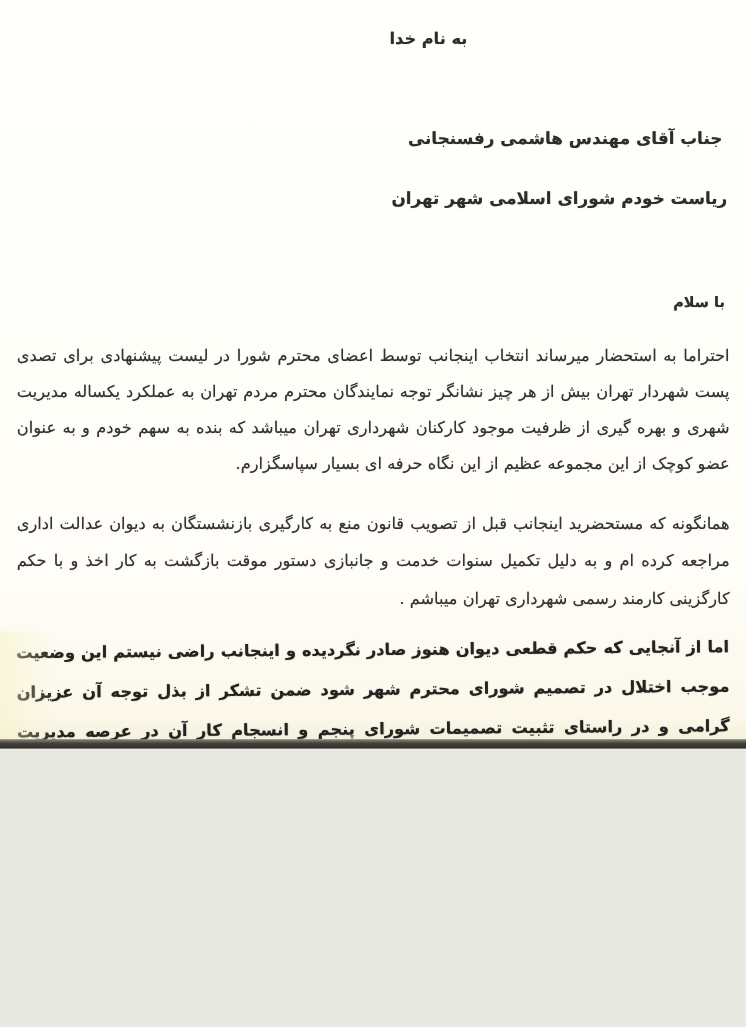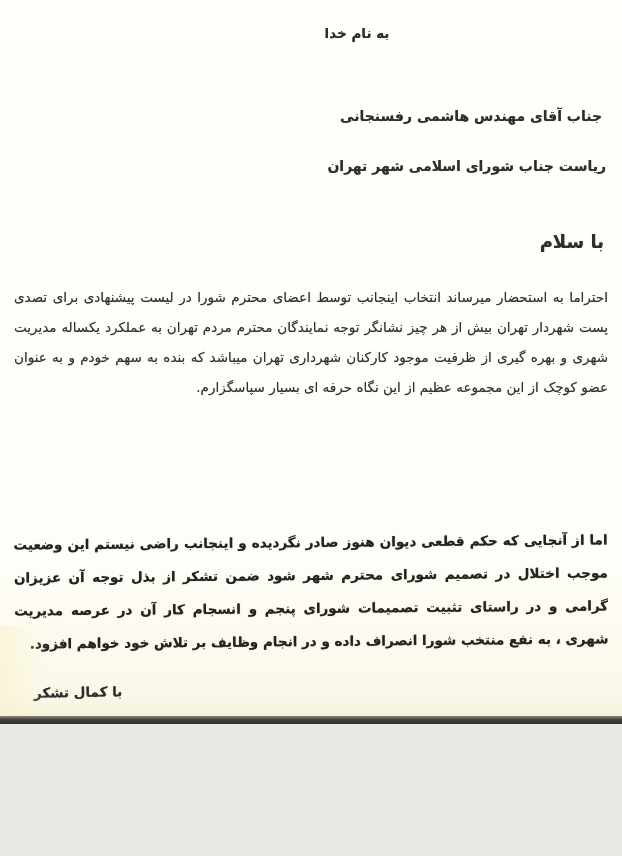--- a/index.html
+++ b/index.html
@@ -4,21 +4,21 @@
 <style>
   html,body{margin:0;padding:0;}
   body{
     width:622px;height:856px;
     background:#e9e9e4;
     font-family:"DejaVu Sans","DejaVu Sans Mono",sans-serif;
     overflow:hidden;
   }
   .page{
     position:relative;
-    width:622px;height:724px;
+    width:622px;height:624px;
     background:linear-gradient(180deg,#fffffc 0%,#fefdf7 78%,#fbf8ea 96%,#f5f0dc 99%);
     overflow:hidden;
   }
   .scan-edge-bottom{
     position:absolute;left:0;bottom:0;width:622px;height:8px;
     background:linear-gradient(180deg,#8a887d 0%,#41403a 45%,#2e2d28 100%);
   }
   .scan-tint-left{
     position:absolute;left:0;bottom:8px;width:46px;height:90px;
     background:linear-gradient(90deg,rgba(248,242,200,0.55),rgba(248,242,200,0));
@@ -31,21 +31,21 @@
     white-space:nowrap;
   }
   .bismillah{
     top:25px;left:0;right:0;
     text-align:center;
     transform:translateX(46px);
     font-size:13.5px;font-weight:600;
   }
   .recipient1{top:108px;right:20px;font-size:14px;font-weight:700;}
   .recipient2{top:158px;right:16px;font-size:14px;font-weight:700;}
-  .salutation{top:231px;right:18px;font-size:18px;font-weight:600;}
+  .salutation{top:245px;right:18px;font-size:12px;font-weight:600;}
   .para{
     position:absolute;left:14px;right:14px;
     direction:rtl;
     text-align:justify;
     color:#33322f;
     font-size:13.5px;
     text-shadow:0 0 0.7px rgba(40,40,40,0.5);
   }
   .para1{top:268px;line-height:30px;}
   .para2{top:408px;line-height:31px;}
@@ -71,26 +71,27 @@
 </style>
 </head>
 <body>
 
 <div class="page">
 
   <div class="txt bismillah">به نام خدا</div>
 
   <div class="txt recipient1">جناب آقای مهندس هاشمی رفسنجانی</div>
 
-  <div class="txt recipient2">ریاست جناب شورای اسلامی شهر تهران</div>
+  <div class="txt recipient2">ریاست خودم شورای اسلامی شهر تهران</div>
 
   <div class="txt salutation">با سلام</div>
 
   <p class="para para1">احتراما به استحضار میرساند انتخاب اینجانب توسط اعضای محترم شورا در لیست پیشنهادی برای تصدی پست شهردار تهران بیش از هر چیز نشانگر توجه نمایندگان محترم مردم تهران به عملکرد یکساله مدیریت شهری و بهره گیری از ظرفیت موجود کارکنان شهرداری تهران میباشد که بنده به سهم خودم و به عنوان عضو کوچک از این مجموعه عظیم از این نگاه حرفه ای بسیار سپاسگزارم.</p>
 
+  <p class="para para2">همانگونه که مستحضرید اینجانب قبل از تصویب قانون منع به کارگیری بازنشستگان به دیوان عدالت اداری مراجعه کرده ام و به دلیل تکمیل سنوات خدمت و جانبازی دستور موقت بازگشت به کار اخذ و با حکم کارگزینی کارمند رسمی شهرداری تهران میباشم .</p>
 
   <p class="para para3">اما از آنجایی که حکم قطعی دیوان هنوز صادر نگردیده و اینجانب راضی نیستم این وضعیت موجب اختلال در تصمیم شورای محترم شهر شود ضمن تشکر از بذل توجه آن عزیزان گرامی و در راستای تثبیت تصمیمات شورای پنجم و انسجام کار آن در عرصه مدیریت شهری ، به نفع منتخب شورا انصراف داده و در انجام وظایف بر تلاش خود خواهم افزود.</p>
 
   <div class="txt closing">با کمال تشکر</div>
 
   <div class="txt sig-name">رسول کشت پور</div>
 
   <svg class="signature-svg" viewBox="0 0 312 86" xmlns="http://www.w3.org/2000/svg">
 
     <path d="M6,77 L125,11" fill="none" stroke="#1c2457" stroke-width="1.8" stroke-linecap="round"></path>

